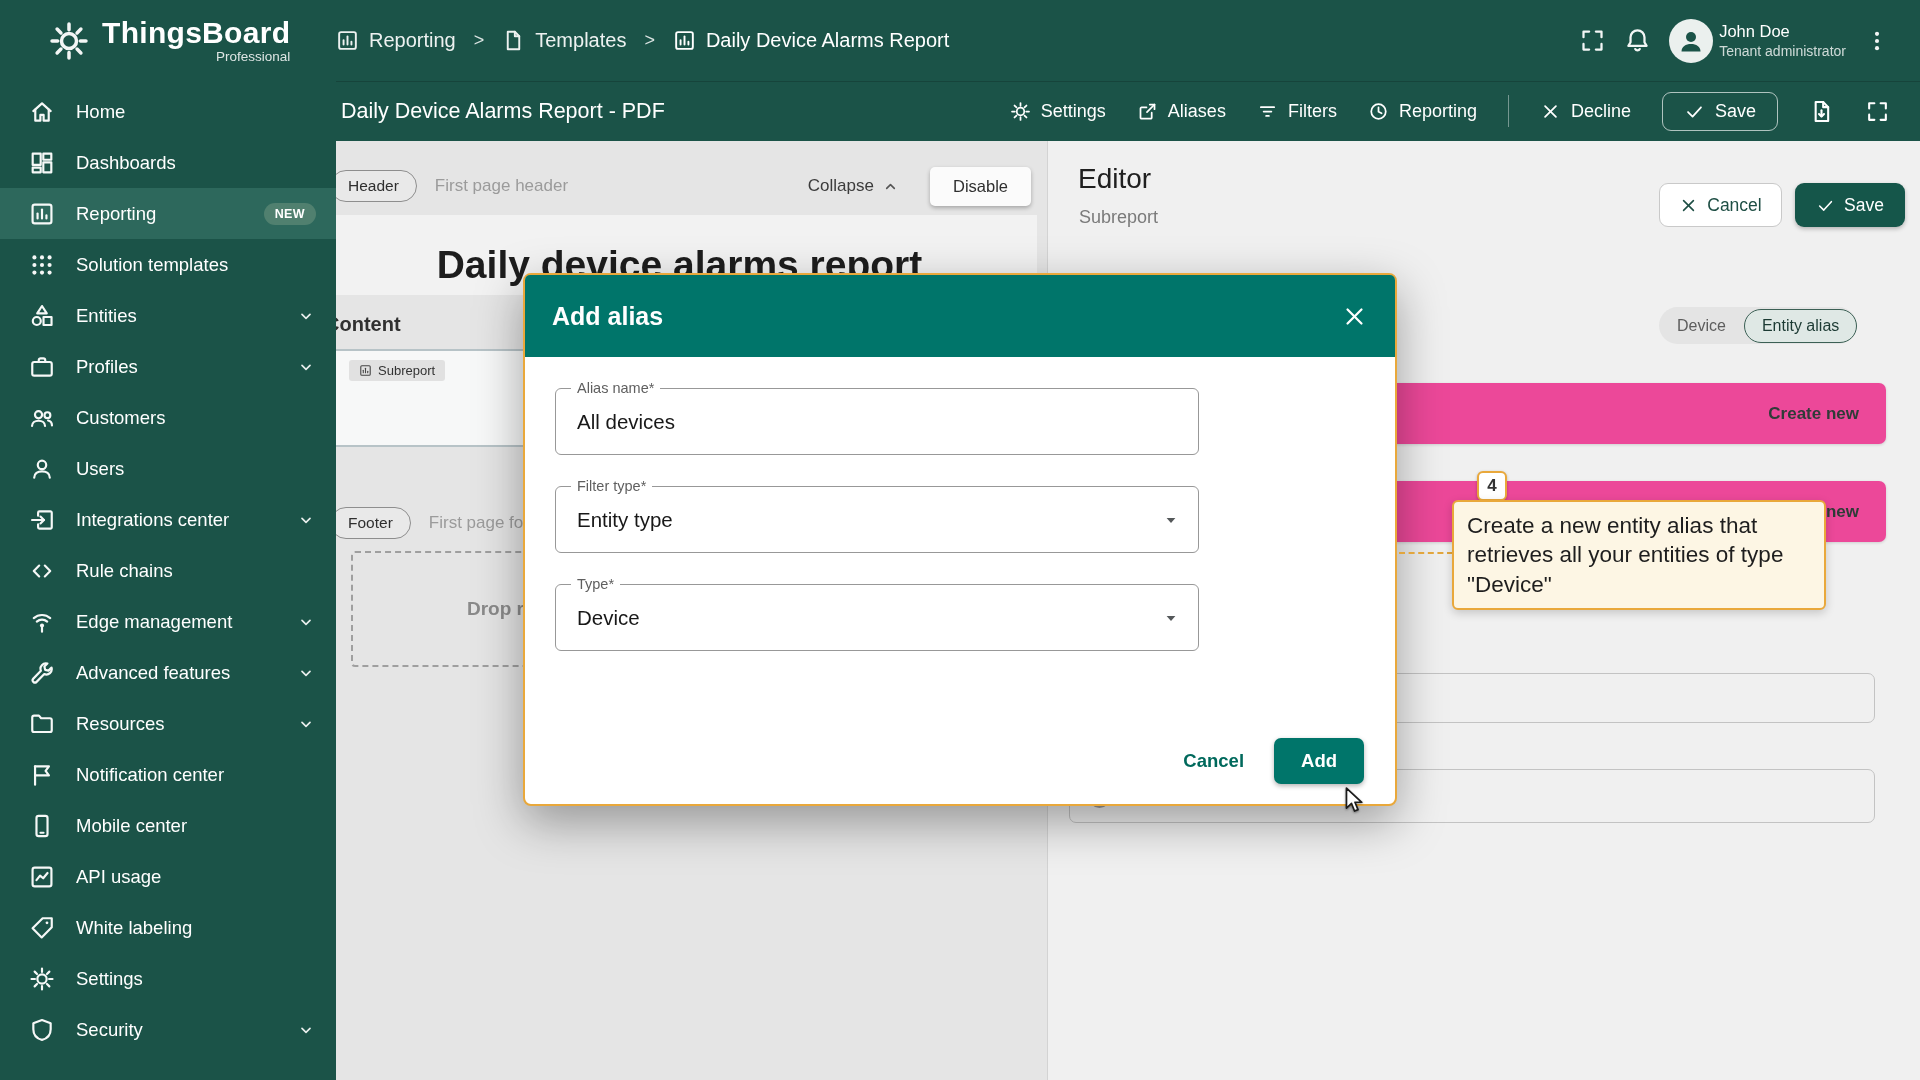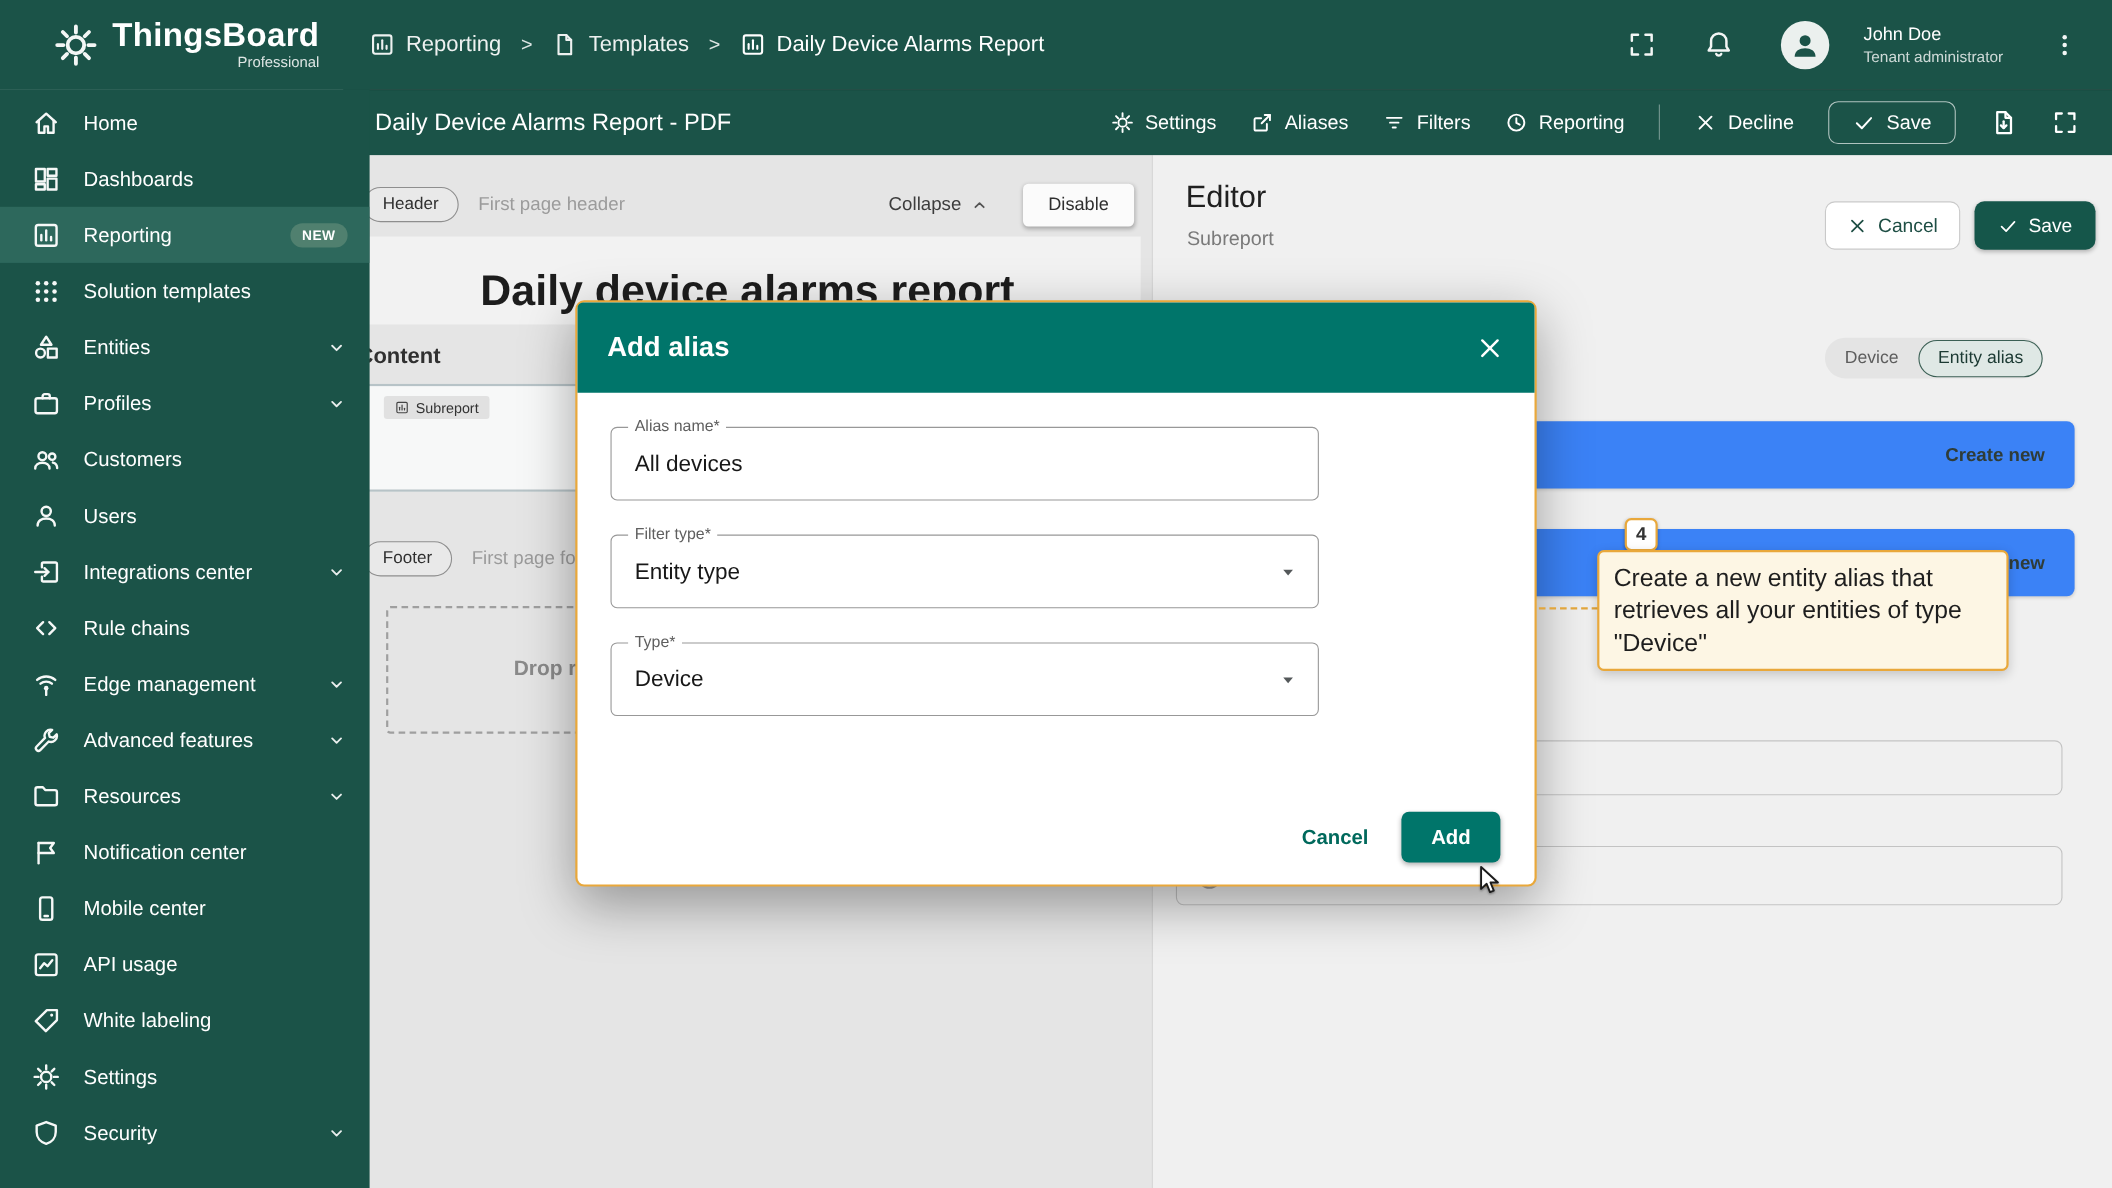--- a/index.html
+++ b/index.html
@@ -12,21 +12,21 @@
   .brand{display:flex;align-items:center;gap:12px;padding-left:48px;width:336px;flex:none;cursor:pointer}
   .brand-gear{font-size:42px;opacity:.95;display:flex}
   .brand-text{display:flex;flex-direction:column;align-items:flex-end}
   .brand-name{font-size:30px;font-weight:bold;letter-spacing:.3px;line-height:1.05}
   .brand-sub{font-size:13.5px;opacity:.85;margin-top:1px}
   .breadcrumb{display:flex;align-items:center;gap:16px;font-size:20px}
   .crumb{display:flex;align-items:center;gap:10px;opacity:.92;cursor:pointer;white-space:nowrap}
   .crumb:last-child{opacity:1}
   .crumb-icon{font-size:23px;display:flex}
   .crumb-sep{font-size:18px;opacity:.85;margin:0 2px}
-  .top-actions{margin-left:auto;display:flex;align-items:center;gap:43px;padding-right:30px}
+  .top-actions{margin-left:auto;display:flex;align-items:center;gap:18px;padding-right:30px}
   .ta-icon{font-size:27px;cursor:pointer;opacity:.95;display:flex}
   .kebab{font-size:26px}
   .avatar{width:44px;height:44px;border-radius:50%;background:#ebf0ee;color:#1b5348;display:flex;align-items:center;justify-content:center;font-size:30px;cursor:pointer;flex:none}
   .user-block{display:flex;flex-direction:column;line-height:1.3;cursor:pointer;margin-left:-12px}
   .user-name{font-size:16.5px}
   .user-role{font-size:14px;opacity:.78}
 
   
   .sidebar{position:absolute;left:0;top:81px;bottom:0;width:336px;background:#1b5348;color:#fff;z-index:20;padding-top:5px;overflow:hidden}
   .sb-item{height:51px;display:flex;align-items:center;gap:21px;padding:0 20px 0 29px;font-size:18.5px;cursor:pointer}
@@ -53,35 +53,35 @@
   .chip-hint{margin-left:18px;font-size:17px;color:#9b9b9b;white-space:nowrap}
   .collapse-btn{margin-left:auto;display:flex;align-items:center;gap:7px;font-size:17px;color:#3c3c3c;cursor:pointer}
   .collapse-btn .c-icon{font-size:19px;display:flex;color:#555}
   .disable-btn{margin-left:30px;background:#fbfbfb;border-radius:5px;padding:10px 23px;font-size:16.5px;color:#2f2f2f;box-shadow:0 2px 4px rgba(0,0,0,.28);cursor:pointer}
   .page-strip{position:absolute;left:10px;right:10px;top:74px;height:80px;background:#f2f2f2}
   .doc-heading{text-align:center;font-size:39px;font-weight:bold;color:#1d1d1d;padding-top:28px;white-space:nowrap}
   .content-label{position:absolute;left:13px;top:172px;font-size:20px;font-weight:bold;color:#303030}
   .subreport-box{position:absolute;left:10px;top:208px;width:562px;height:98px;background:#f7f8f8;border:2px solid #b7c3c7}
   .el-chip{position:absolute;left:25px;top:9px;background:#e1e1e1;border-radius:3px;padding:3px 10px;font-size:13px;color:#333;display:flex;align-items:center;gap:6px}
   .el-chip .ec-icon{font-size:13px;display:flex;color:#444}
-  .footer-row{position:absolute;left:18px;top:349px;display:flex;align-items:center;height:36px}
+  .footer-row{position:absolute;left:18px;top:364px;display:flex;align-items:center;height:36px}
   .drop-zone{position:absolute;left:39px;top:410px;width:562px;height:116px;border:2px dashed #9f9f9f;border-radius:4px;display:flex;align-items:center;padding-left:114px;font-size:19px;font-weight:bold;color:#8a8a8a}
 
   
   .editor{position:absolute;left:1047px;top:141px;right:0;bottom:0;background:#f0f0f0;border-left:1px solid #d3d3d3;z-index:2}
   .editor-title{position:absolute;left:30px;top:22px;font-size:28px;font-weight:500;color:#202020}
   .editor-sub{position:absolute;left:31px;top:66px;font-size:18px;color:#7a7a7a}
   .ed-btn{position:absolute;height:44px;border-radius:9px;display:flex;align-items:center;justify-content:center;gap:9px;font-size:17.5px;font-weight:500;cursor:pointer}
   .ed-cancel{left:611px;top:42px;width:123px;background:#fff;border:1px solid #c9c9c9;color:#1e4e44}
   .ed-save{left:747px;top:42px;width:110px;background:#15564a;color:#fff;box-shadow:0 2px 4px rgba(0,0,0,.25)}
   .ed-bicon{font-size:19px;display:flex}
   .toggle{position:absolute;left:611px;top:166px;height:37px;display:flex;align-items:center;background:#e4e4e4;border-radius:19px}
   .tg-opt{padding:8px 18px;font-size:16px;color:#5d5d5d;cursor:pointer;border-radius:19px;white-space:nowrap}
   .tg-opt.sel{border:1.5px solid #3c6055;background:#dfe8e5;color:#1c3a33;font-weight:500;padding:7px 17px}
-  .ed-row{position:absolute;left:18px;width:820px;height:61px;background:#3b82f6;border-radius:7px;box-shadow:0 1px 3px rgba(0,0,0,.14);display:flex;align-items:center;justify-content:flex-end;padding-right:27px}
+  .ed-row{position:absolute;left:18px;width:820px;height:61px;background:#ec4899;border-radius:7px;box-shadow:0 1px 3px rgba(0,0,0,.14);display:flex;align-items:center;justify-content:flex-end;padding-right:27px}
   .ed-row1{top:242px}
   .ed-row2{top:340px}
   .create-new{font-size:17px;font-weight:bold;color:#2f3c38;cursor:pointer;white-space:nowrap}
   .ed-outline{position:absolute;left:21px;width:806px;border:1px solid #c3c3c3;border-radius:7px}
   .ed-outline1{top:532px;height:50px}
   .ed-outline2{top:628px;height:54px}
   .ed-circle{position:absolute;left:41px;top:646px;width:21px;height:21px;border:2px solid #9c9c9c;border-radius:50%}
 
   
   .modal{position:absolute;left:523px;top:273px;width:874px;height:533px;background:#fff;border:2.5px solid #e9a83b;border-radius:8px;box-shadow:0 16px 48px rgba(0,0,0,.35);z-index:40}

